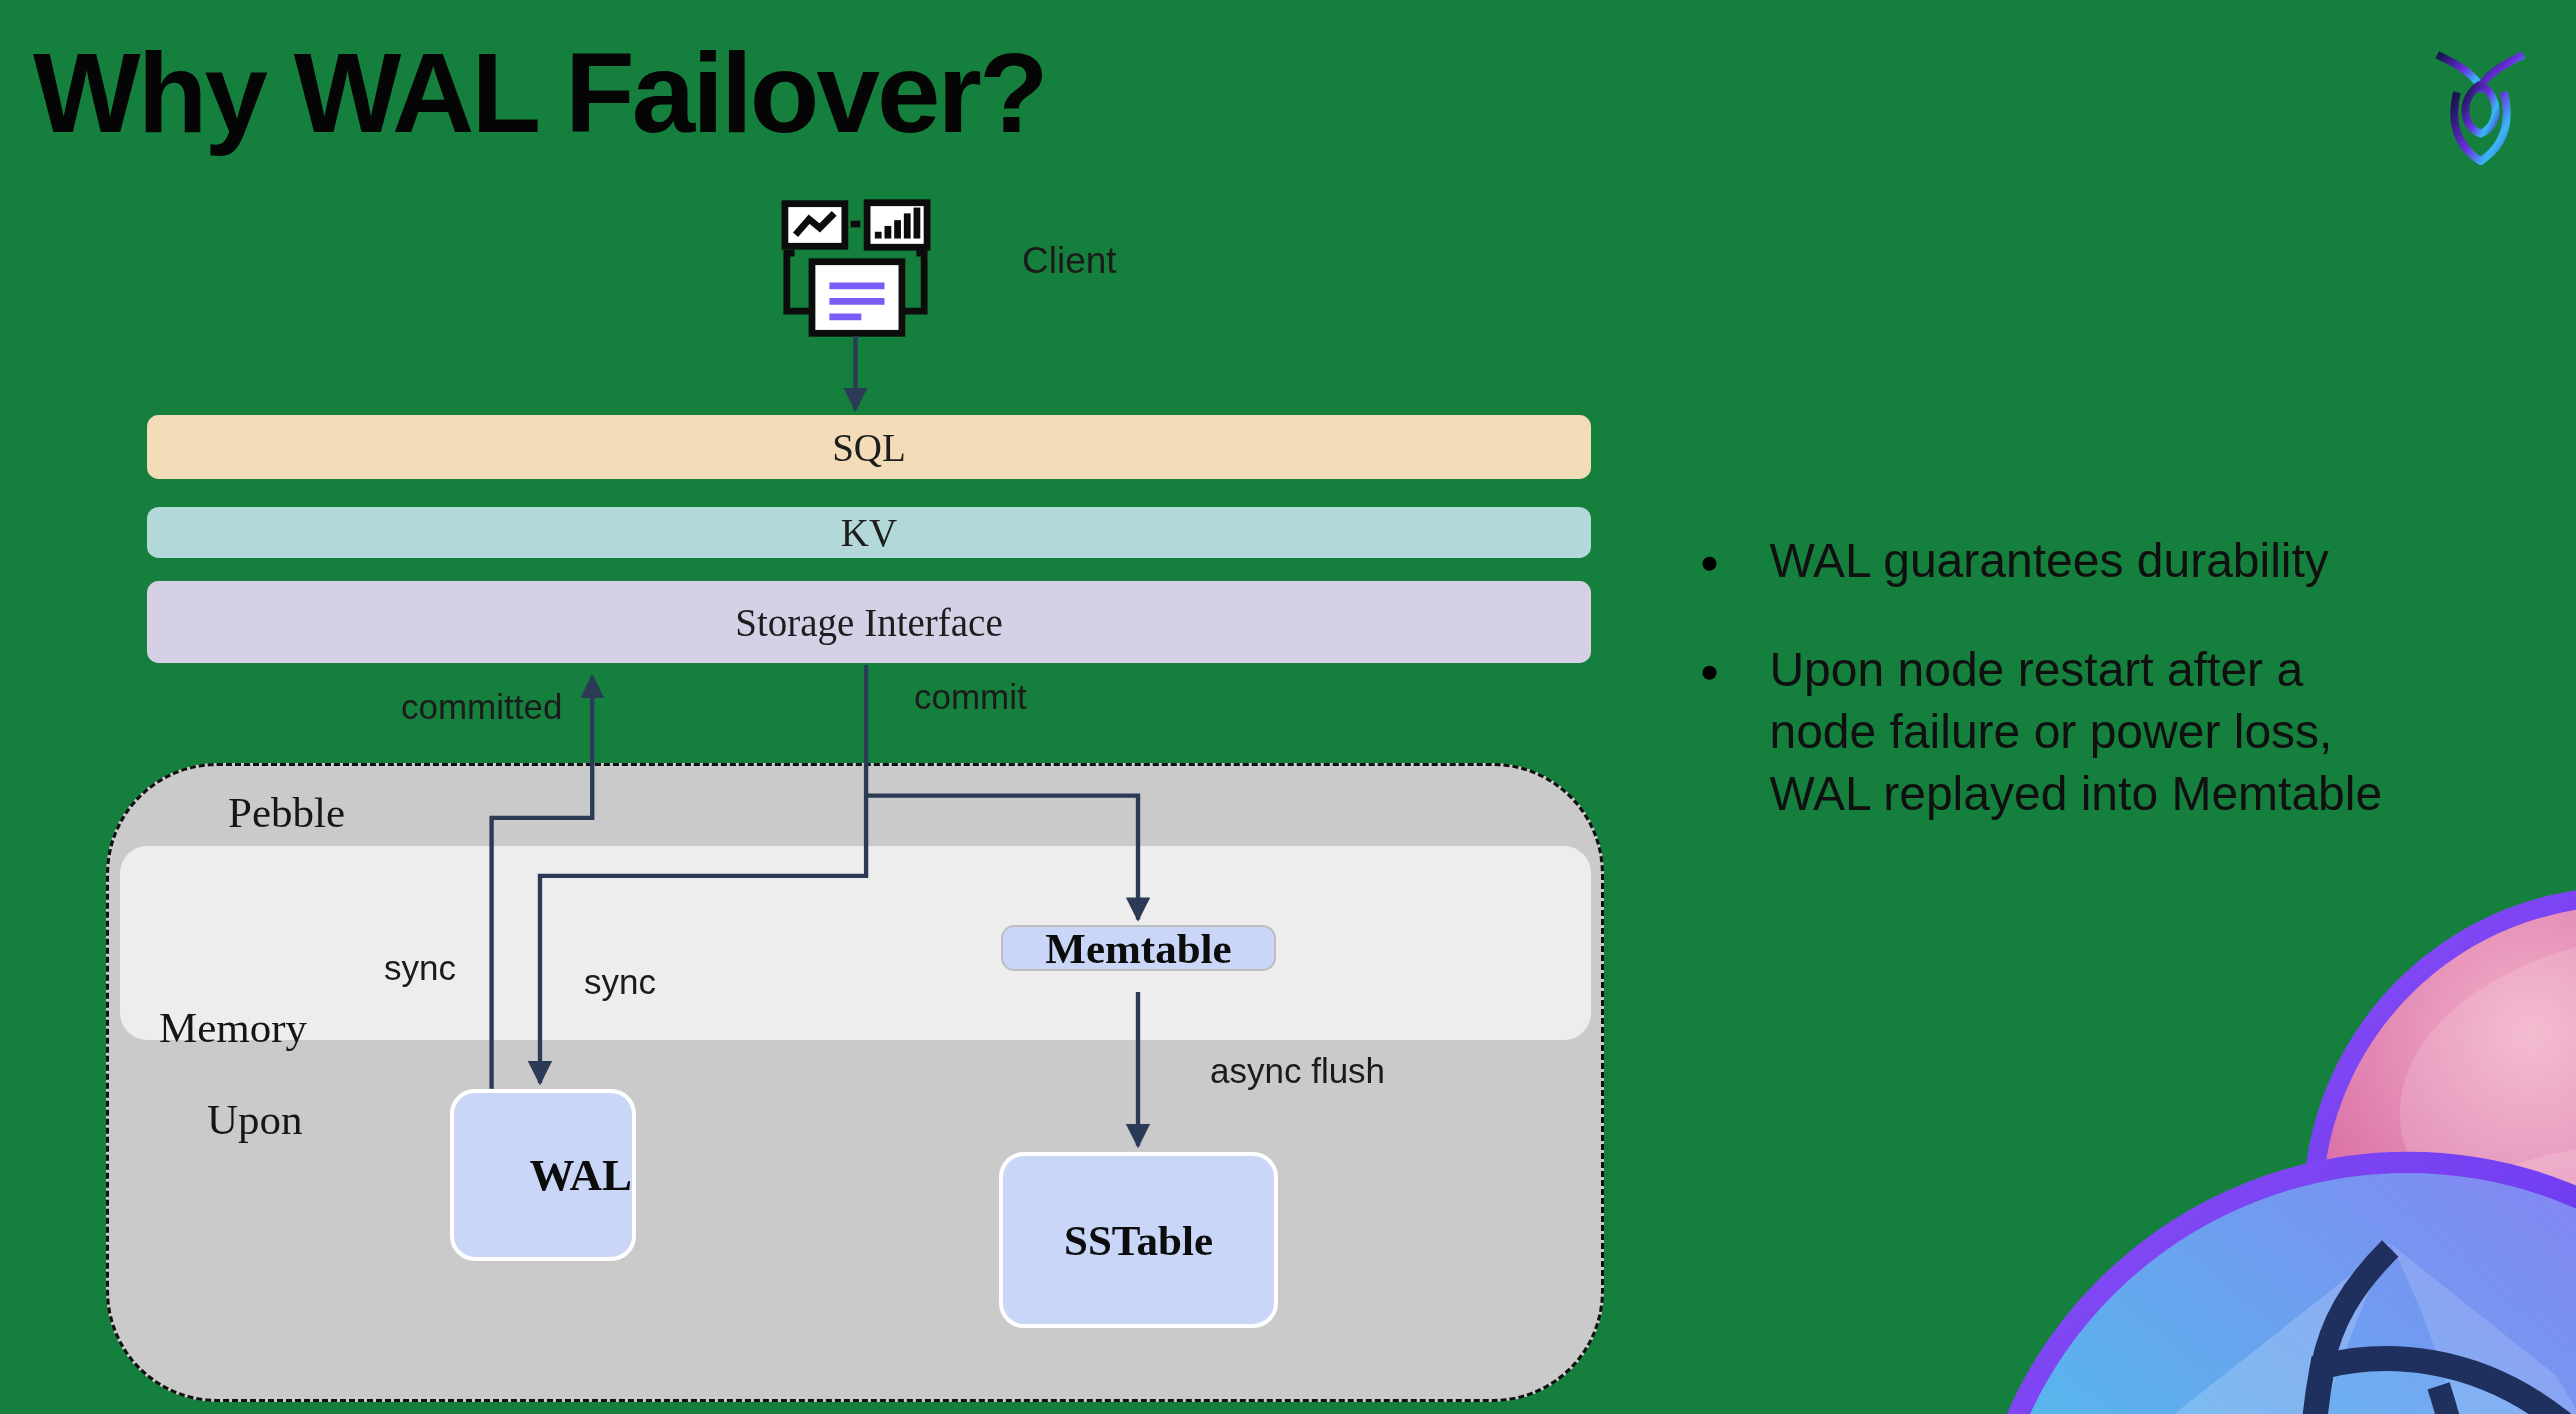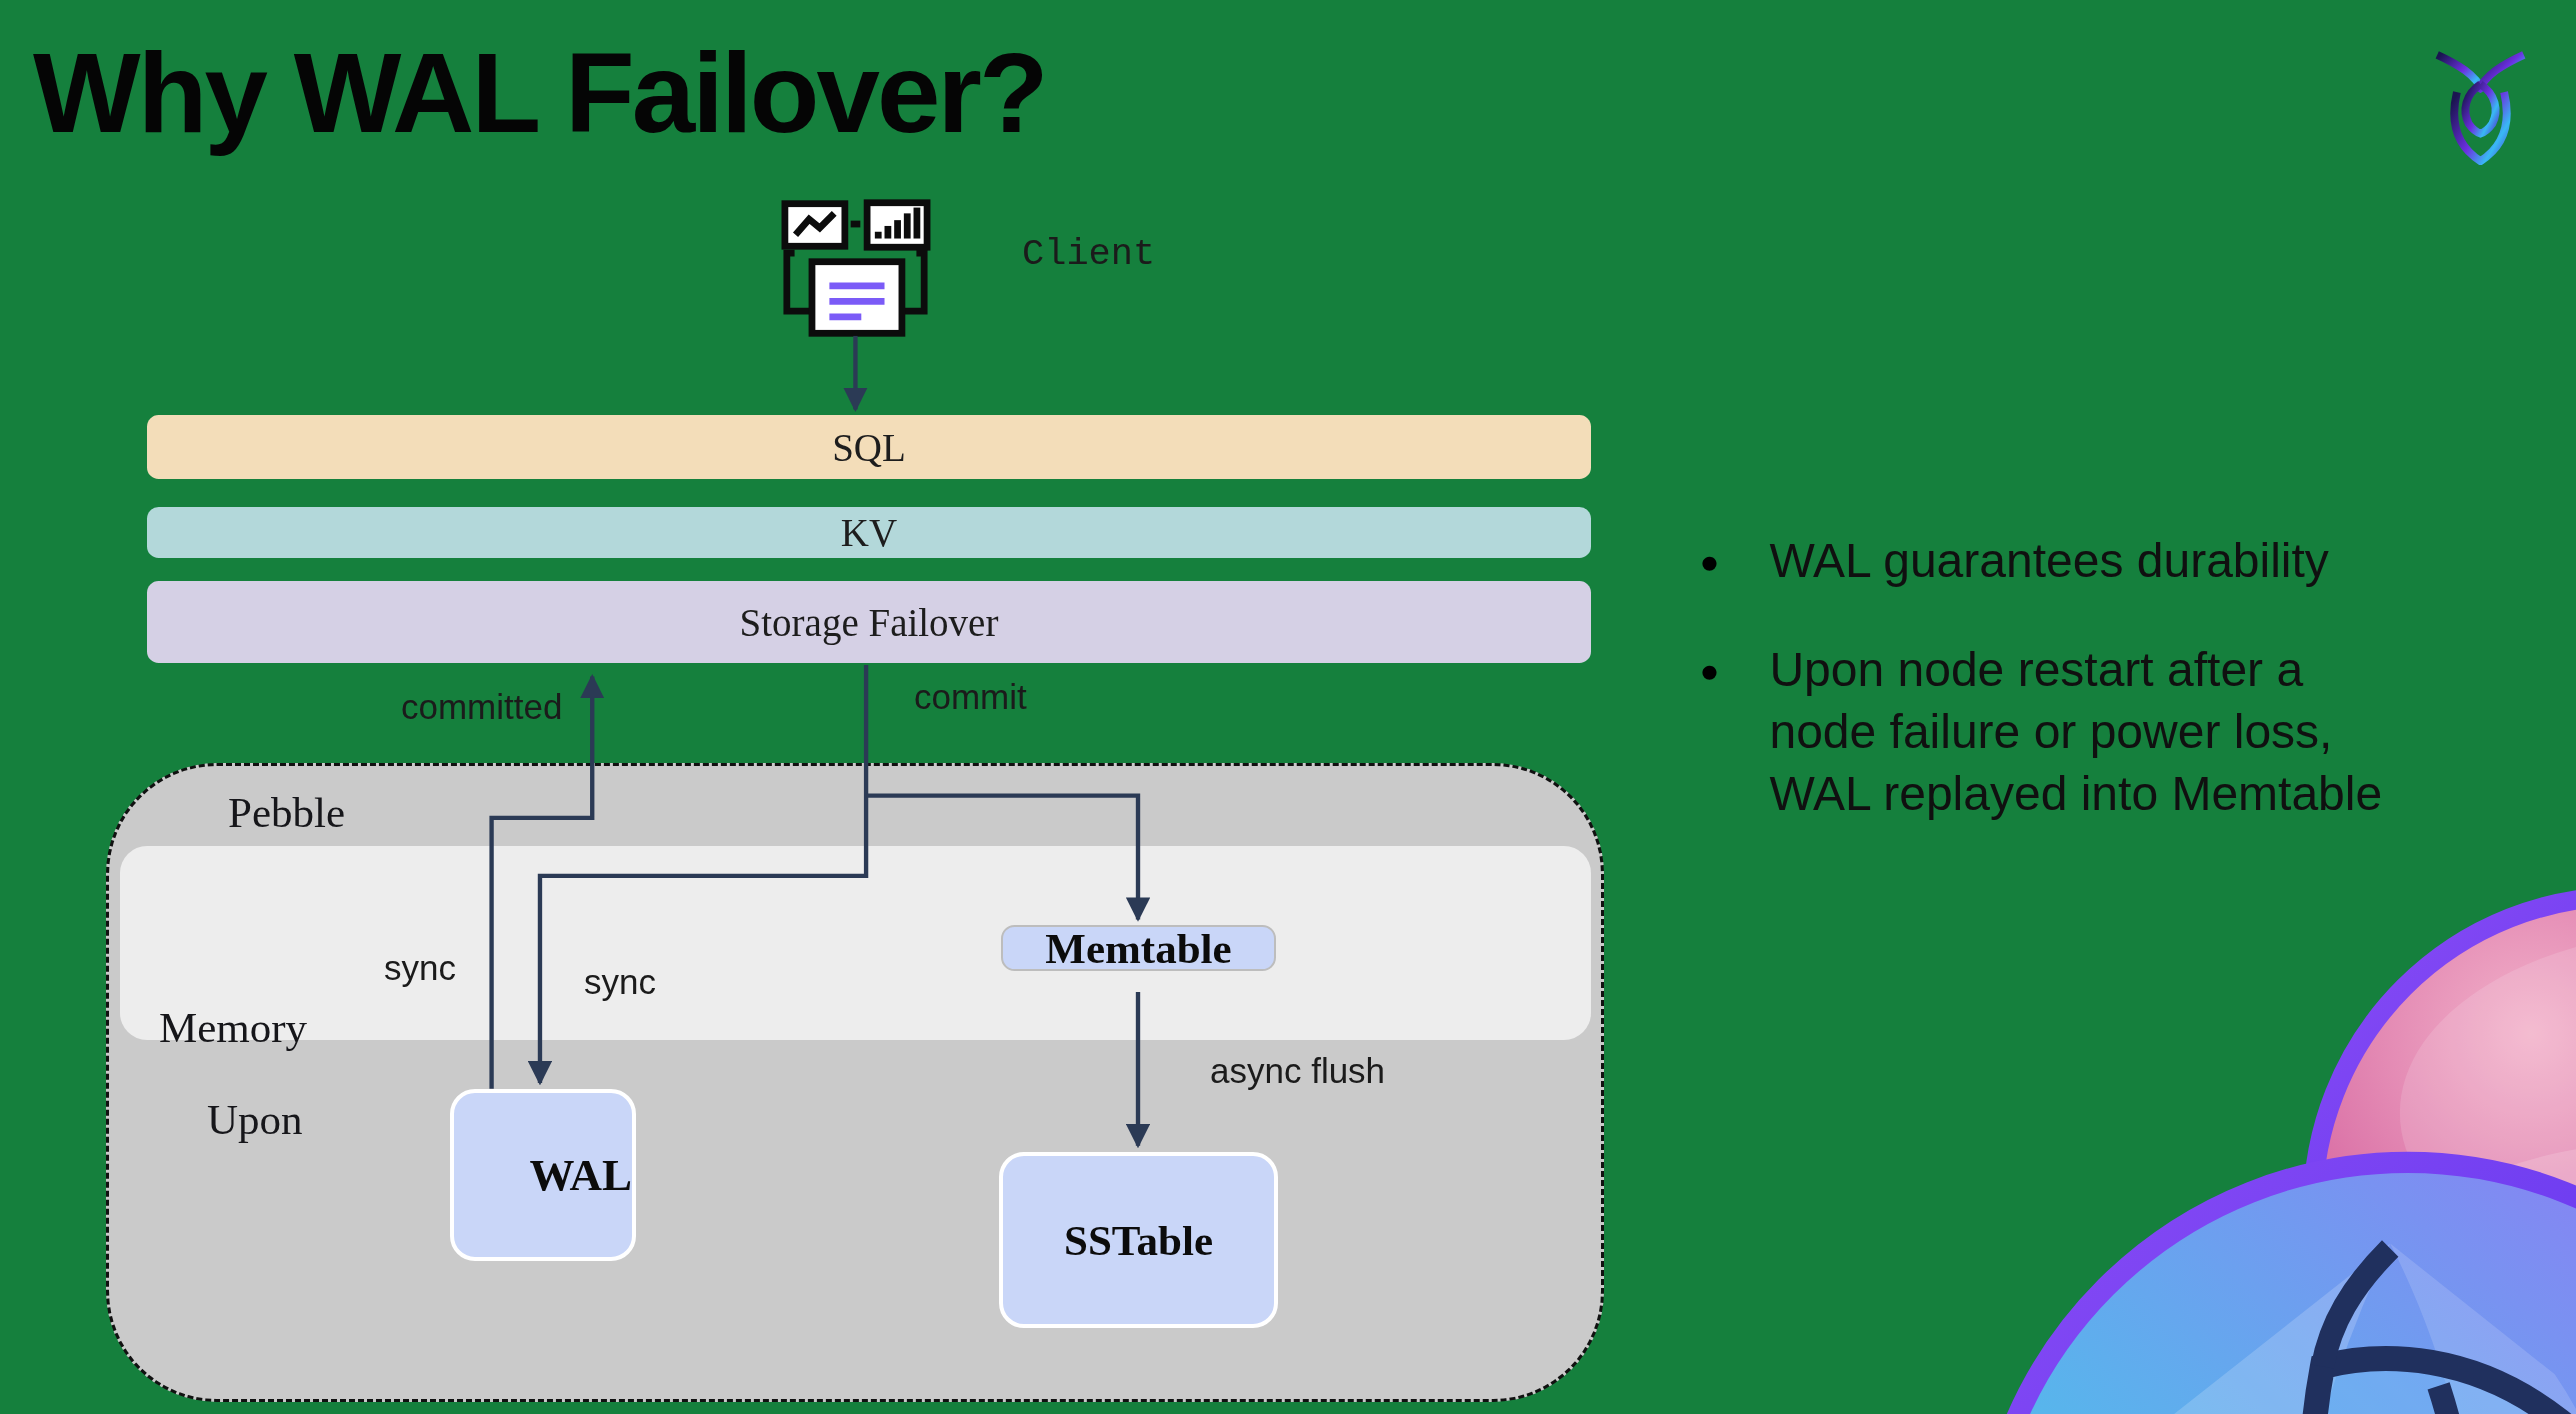--- a/index.html
+++ b/index.html
@@ -54,21 +54,21 @@
   .node-memtable { left:1001px; top:925px;  width:275px; height:46px;  border:2.9px solid #bdbdbd; border-radius:13.5px; font-size:43px; }
   .node-sstable  { left:999px; top:1152px; width:279px; height:176px; border:4.8px solid #fff;    border-radius:25px; font-size:43px; }
 
   
   .edge-label { font-size:35px; color:#1b1b1b; font-family:"Liberation Sans", sans-serif; }
   .lbl-committed { left:401px;  top:687px; }
   .lbl-commit    { left:914px;  top:677px; }
   .lbl-sync-l    { left:384px;  top:948px; }
   .lbl-sync-r    { left:584px;  top:962px; }
   .lbl-flush     { left:1210px; top:1051px; }
-  .lbl-client    { left:1022px; top:233px; font-size:37px;font-family:Liberation Mono, monospace; }
+  .lbl-client    { left:1022px; top:240px; font-size:37px; }
 
   
   .bullets { left:1686px; top:530px; width:832px; }
   .bullet-item { display:flex; align-items:flex-start; }
   .bullet-item + .bullet-item { margin-top:45px; }
   .bullet-dot {
     font-size:33px; line-height:64px; color:#000; flex:0 0 auto;
     margin-right:50px; margin-left:13.5px;
   }
   .bullet-text {
@@ -172,21 +172,21 @@
   </svg>
   <div class="abs edge-label lbl-client">Client</div>
 
   <div class="abs bar bar-sql">
     <span>SQL</span>
   </div>
   <div class="abs bar bar-kv">
     <span>KV</span>
   </div>
   <div class="abs bar bar-storage">
-    <span>Storage Failover</span>
+    <span>Storage Interface</span>
   </div>
 
   <div class="abs pebble"></div>
   <div class="abs memory-band"></div>
   <div class="abs zone-label lbl-pebble">Pebble</div>
   <div class="abs zone-label lbl-memory">Memory</div>
   <div class="abs zone-label lbl-disk">Upon</div>
 
   <div class="abs node node-wal">
     <span>WAL</span>

